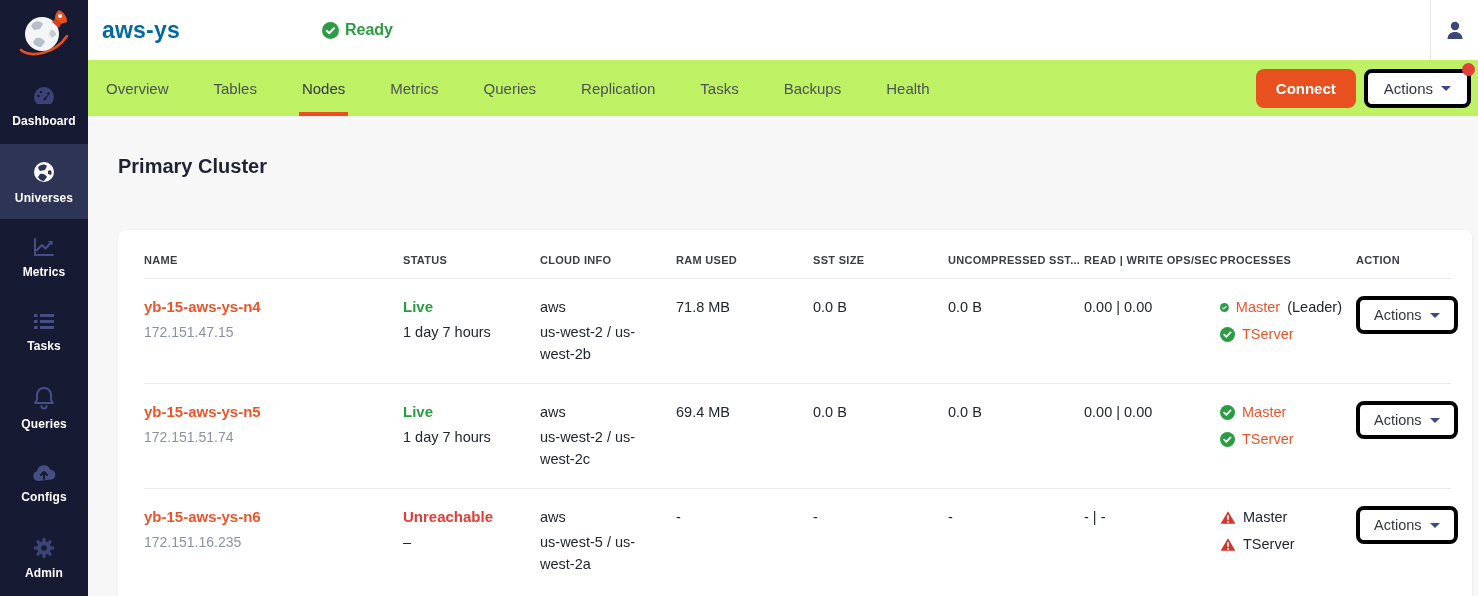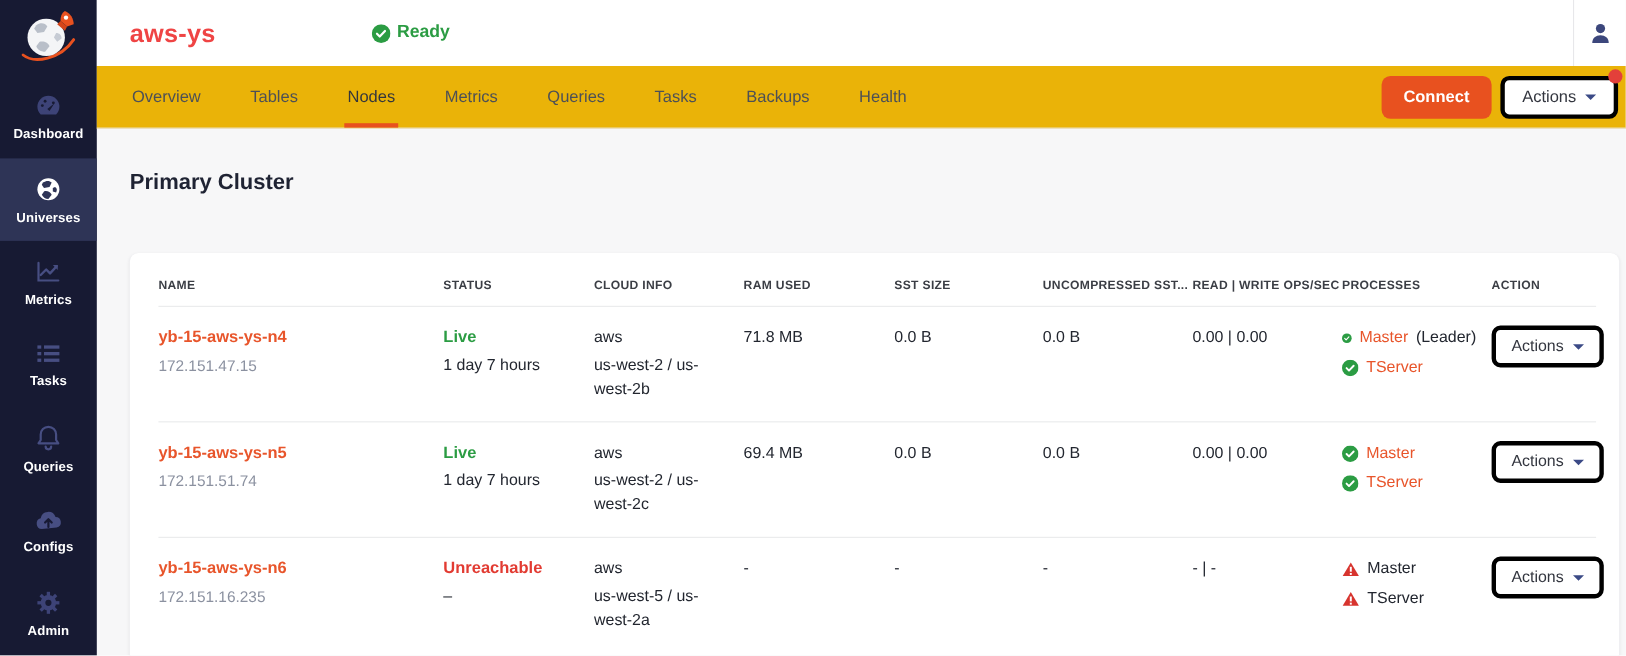--- a/index.html
+++ b/index.html
@@ -32,31 +32,31 @@
   }
   .nav-item.active{ background:var(--sidebar-active); }
   .nav-label{ color:#ffffff; font-size:12px; font-weight:700; letter-spacing:.1px; }
 
   
   .main-col{ flex:1; display:flex; flex-direction:column; min-width:0; }
 
   .topbar{
     background:#fff; height:60px; display:flex; align-items:center; position:relative;
   }
-  .universe-title{ font-size:23px; font-weight:700; color:#ef4444; margin-left:30px; letter-spacing:.2px; }
+  .universe-title{ font-size:23px; font-weight:700; color:#0369a1; margin-left:14px; letter-spacing:.2px; }
   .ready-badge{ display:flex; align-items:center; gap:6px; margin-left:142px; }
   .ready-badge span{ color:var(--green); font-weight:700; font-size:16px; }
   .user-box{
     margin-left:auto; width:48px; height:60px; border-left:1px solid #e7e7ea;
     display:flex; align-items:center; justify-content:center; cursor:pointer;
   }
 
   .tabbar{
-    background:#eab308; height:57px; display:flex; align-items:center;
-    padding-left:32px; padding-right:7px; border-bottom:1px solid #ececee; position:relative;
+    background:#bef264; height:57px; display:flex; align-items:center;
+    padding-left:18px; padding-right:7px; border-bottom:1px solid #ececee; position:relative;
   }
   .tab{
     font-size:15px; color:#4d5056; margin-right:45px; cursor:pointer; position:relative;
     height:100%; display:flex; align-items:center; white-space:nowrap;
   }
   .tab.active{ color:#33353c; }
   .tab.active::after{
     content:""; position:absolute; left:-3px; right:-3px; bottom:0; height:4px; background:var(--orange);
   }
   .tab-actions{ margin-left:auto; display:flex; gap:8px; align-items:center; }
@@ -235,20 +235,23 @@
     <div class="tab active">
         <span>Nodes</span>
       </div>
     <div class="tab">
         <span>Metrics</span>
       </div>
     <div class="tab">
         <span>Queries</span>
       </div>
     <div class="tab">
+        <span>Replication</span>
+      </div>
+    <div class="tab">
         <span>Tasks</span>
       </div>
     <div class="tab">
         <span>Backups</span>
       </div>
     <div class="tab">
         <span>Health</span>
       </div>
 
     <div class="tab-actions">

